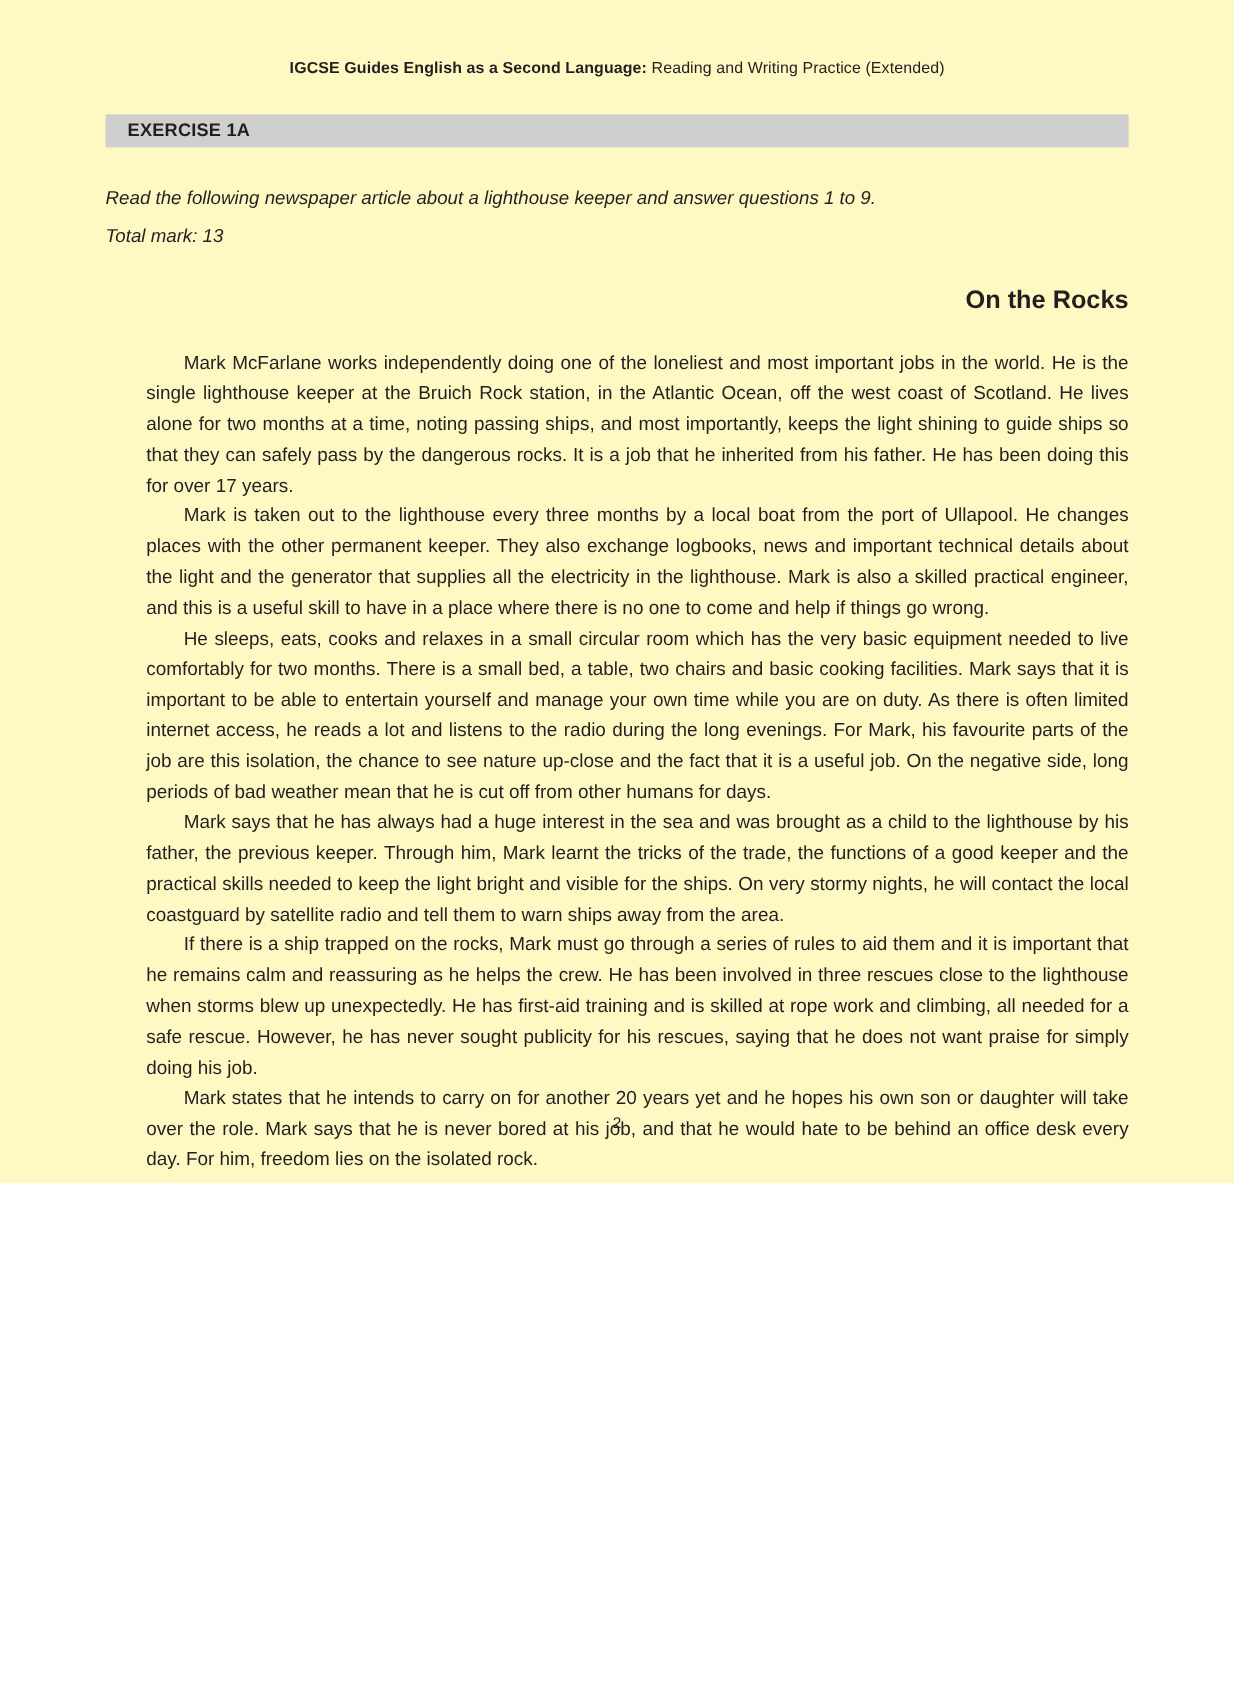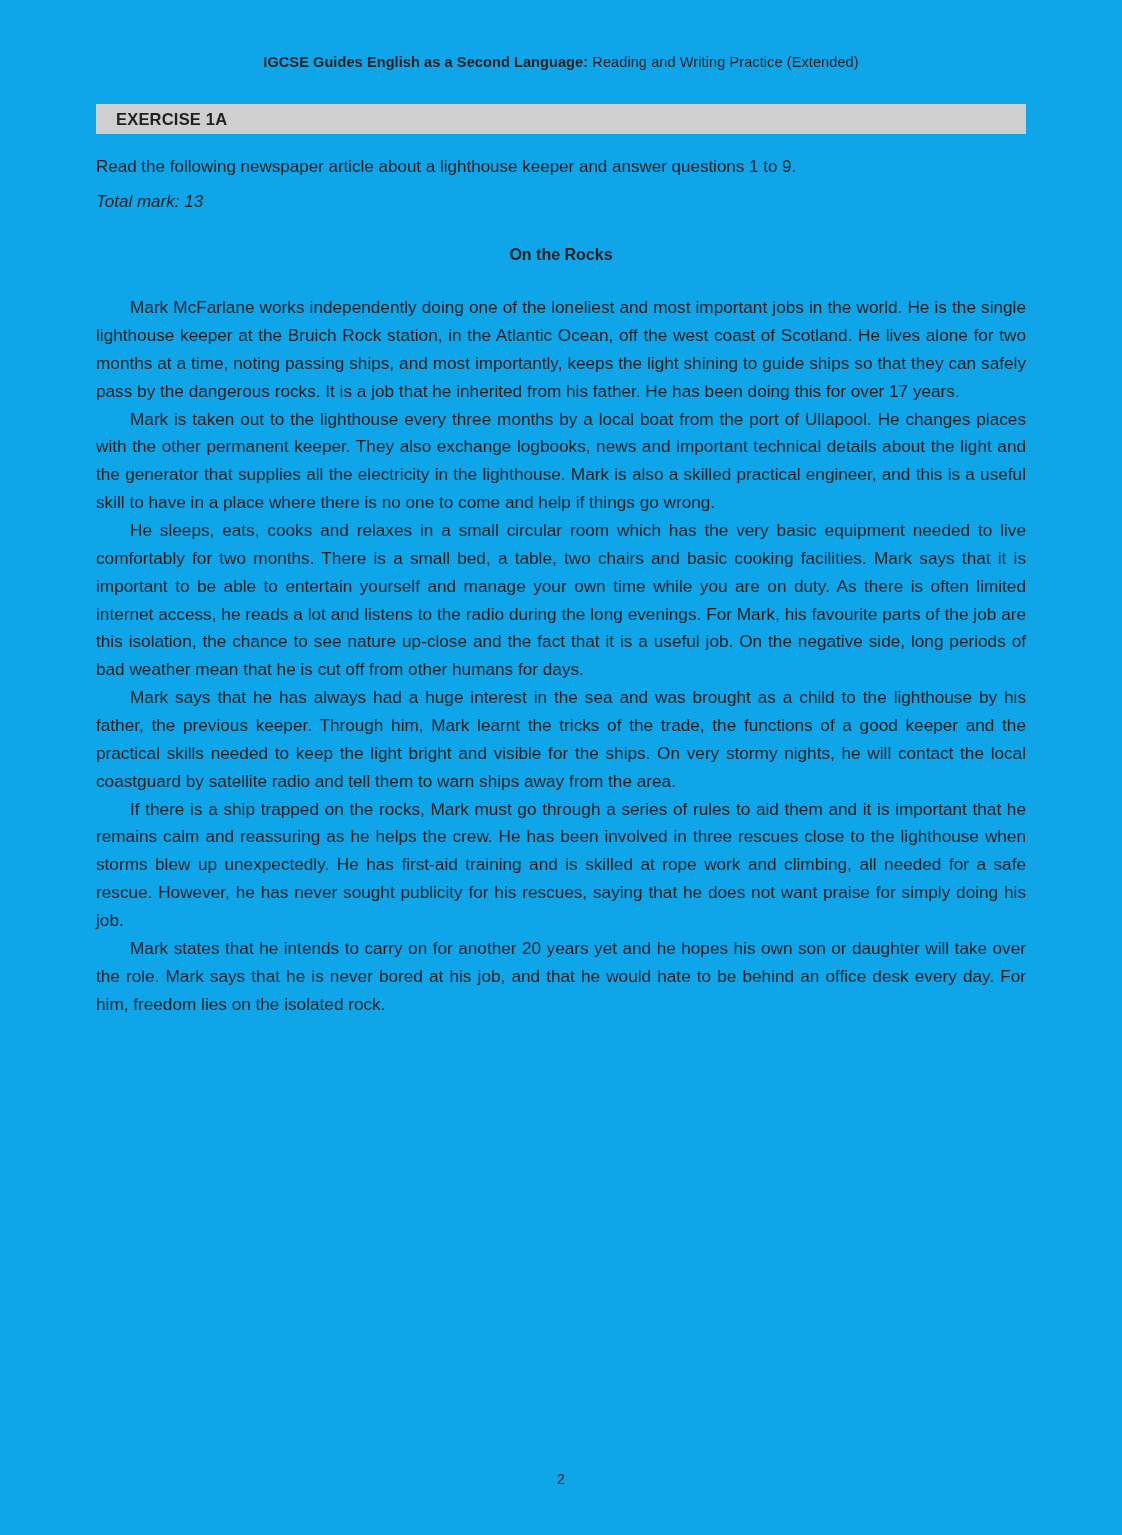--- a/index.html
+++ b/index.html
@@ -6,26 +6,26 @@
     margin: 0;
     padding: 0;
     background: #ffffff;
   }
   body {
     font-family: "Liberation Sans", sans-serif;
     color: #231f20;
   }
   .page {
     width: 1122px;
-    height: 1535px;
+    height: 1076px;
     position: relative;
     box-sizing: border-box;
     padding: 0;
     margin: 0 auto;
-    background: #0ea5e9;
+    background: #fef9c3;
     overflow: hidden;
   }
   .content {
     position: absolute;
     left: 96px;
     top: 0;
     width: 930px;
   }
   .header {
     text-align: center;
@@ -50,41 +50,43 @@
     box-sizing: border-box;
     width: 930px;
   }
   .exercise-bar .ex-label {
     font-weight: bold;
     font-size: 16.5px;
     letter-spacing: 0.2px;
     color: #231f20;
   }
   .instruction {
-    margin-top: 22px;
+    margin-top: 35px;
+    font-style: italic;
     font-size: 17px;
     line-height: 1.3;
     color: #231f20;
   }
   .total-mark {
     margin-top: 14px;
     text-align: left;
     font-style: italic;
     font-size: 17px;
     color: #231f20;
   }
   .article-title {
     margin-top: 34px;
-    text-align: center;
+    text-align: right;
     font-weight: bold;
-    font-size: 16px;
+    font-size: 23px;
     color: #231f20;
   }
   .article {
     margin-top: 30px;
+    margin-left: 37px;
   }
   .article p {
     margin: 0;
     text-align: justify;
     text-indent: 34px;
     font-size: 17.2px;
     line-height: 1.62;
     color: #231f20;
     hyphens: none;
   }

